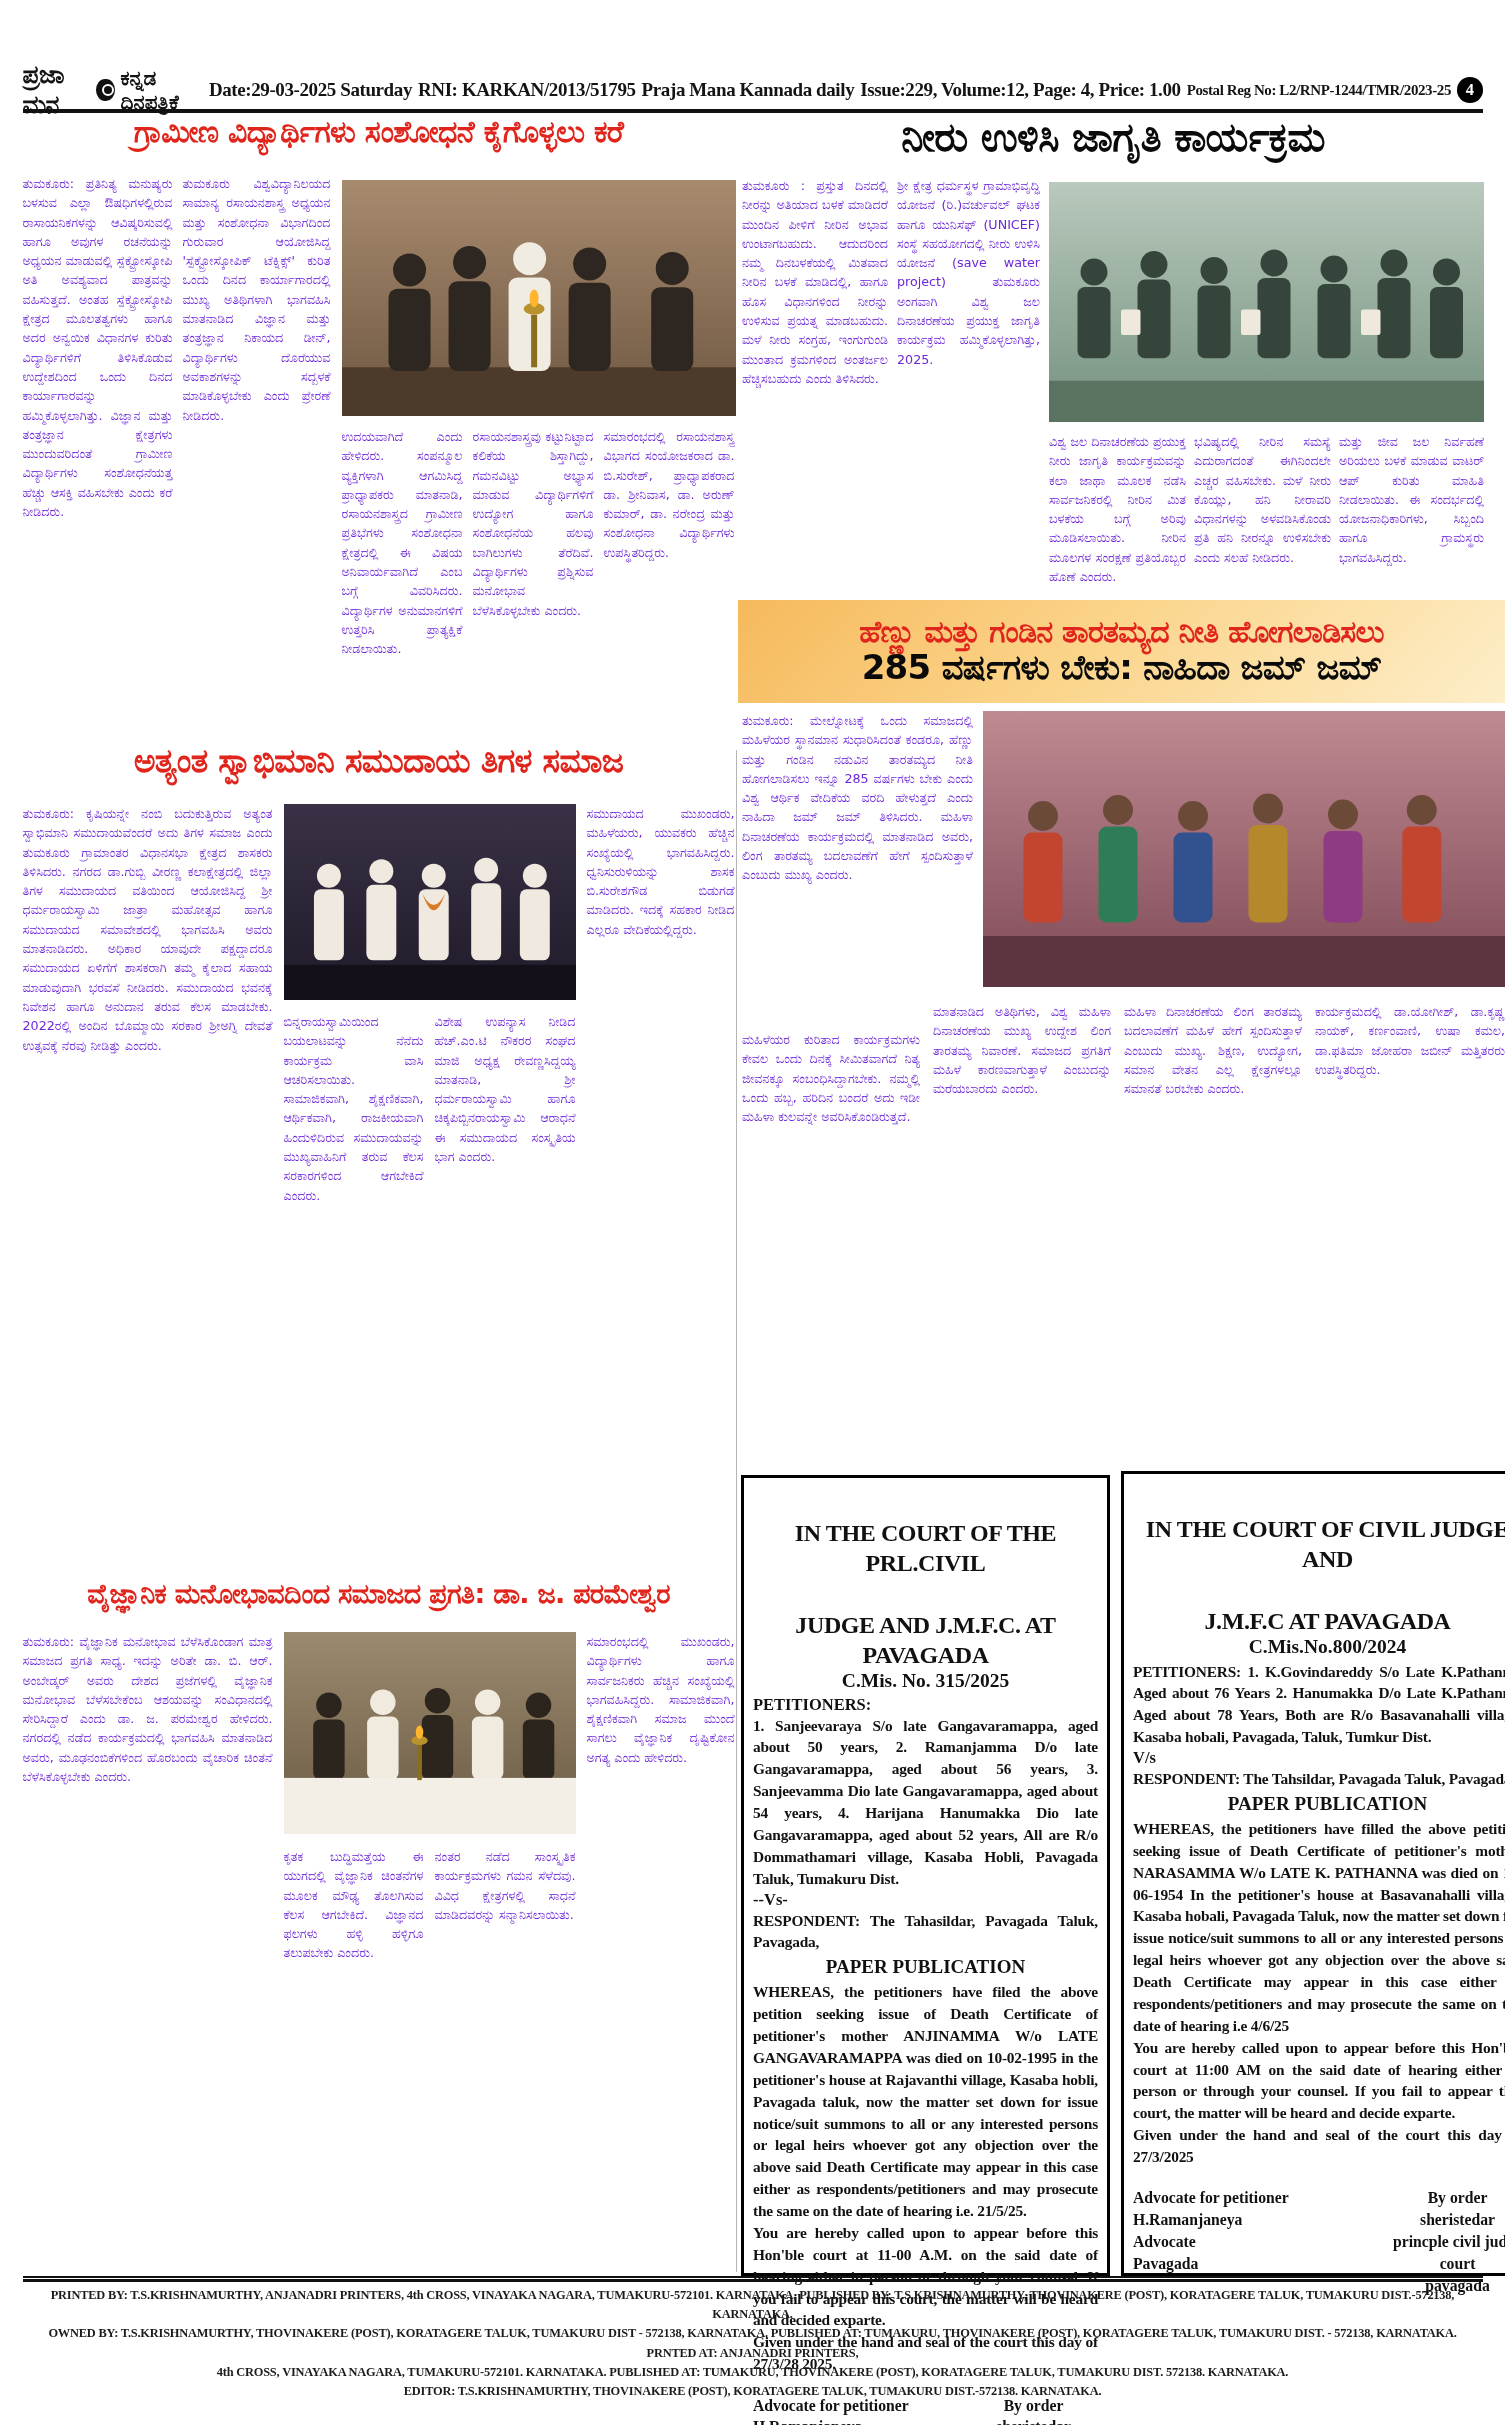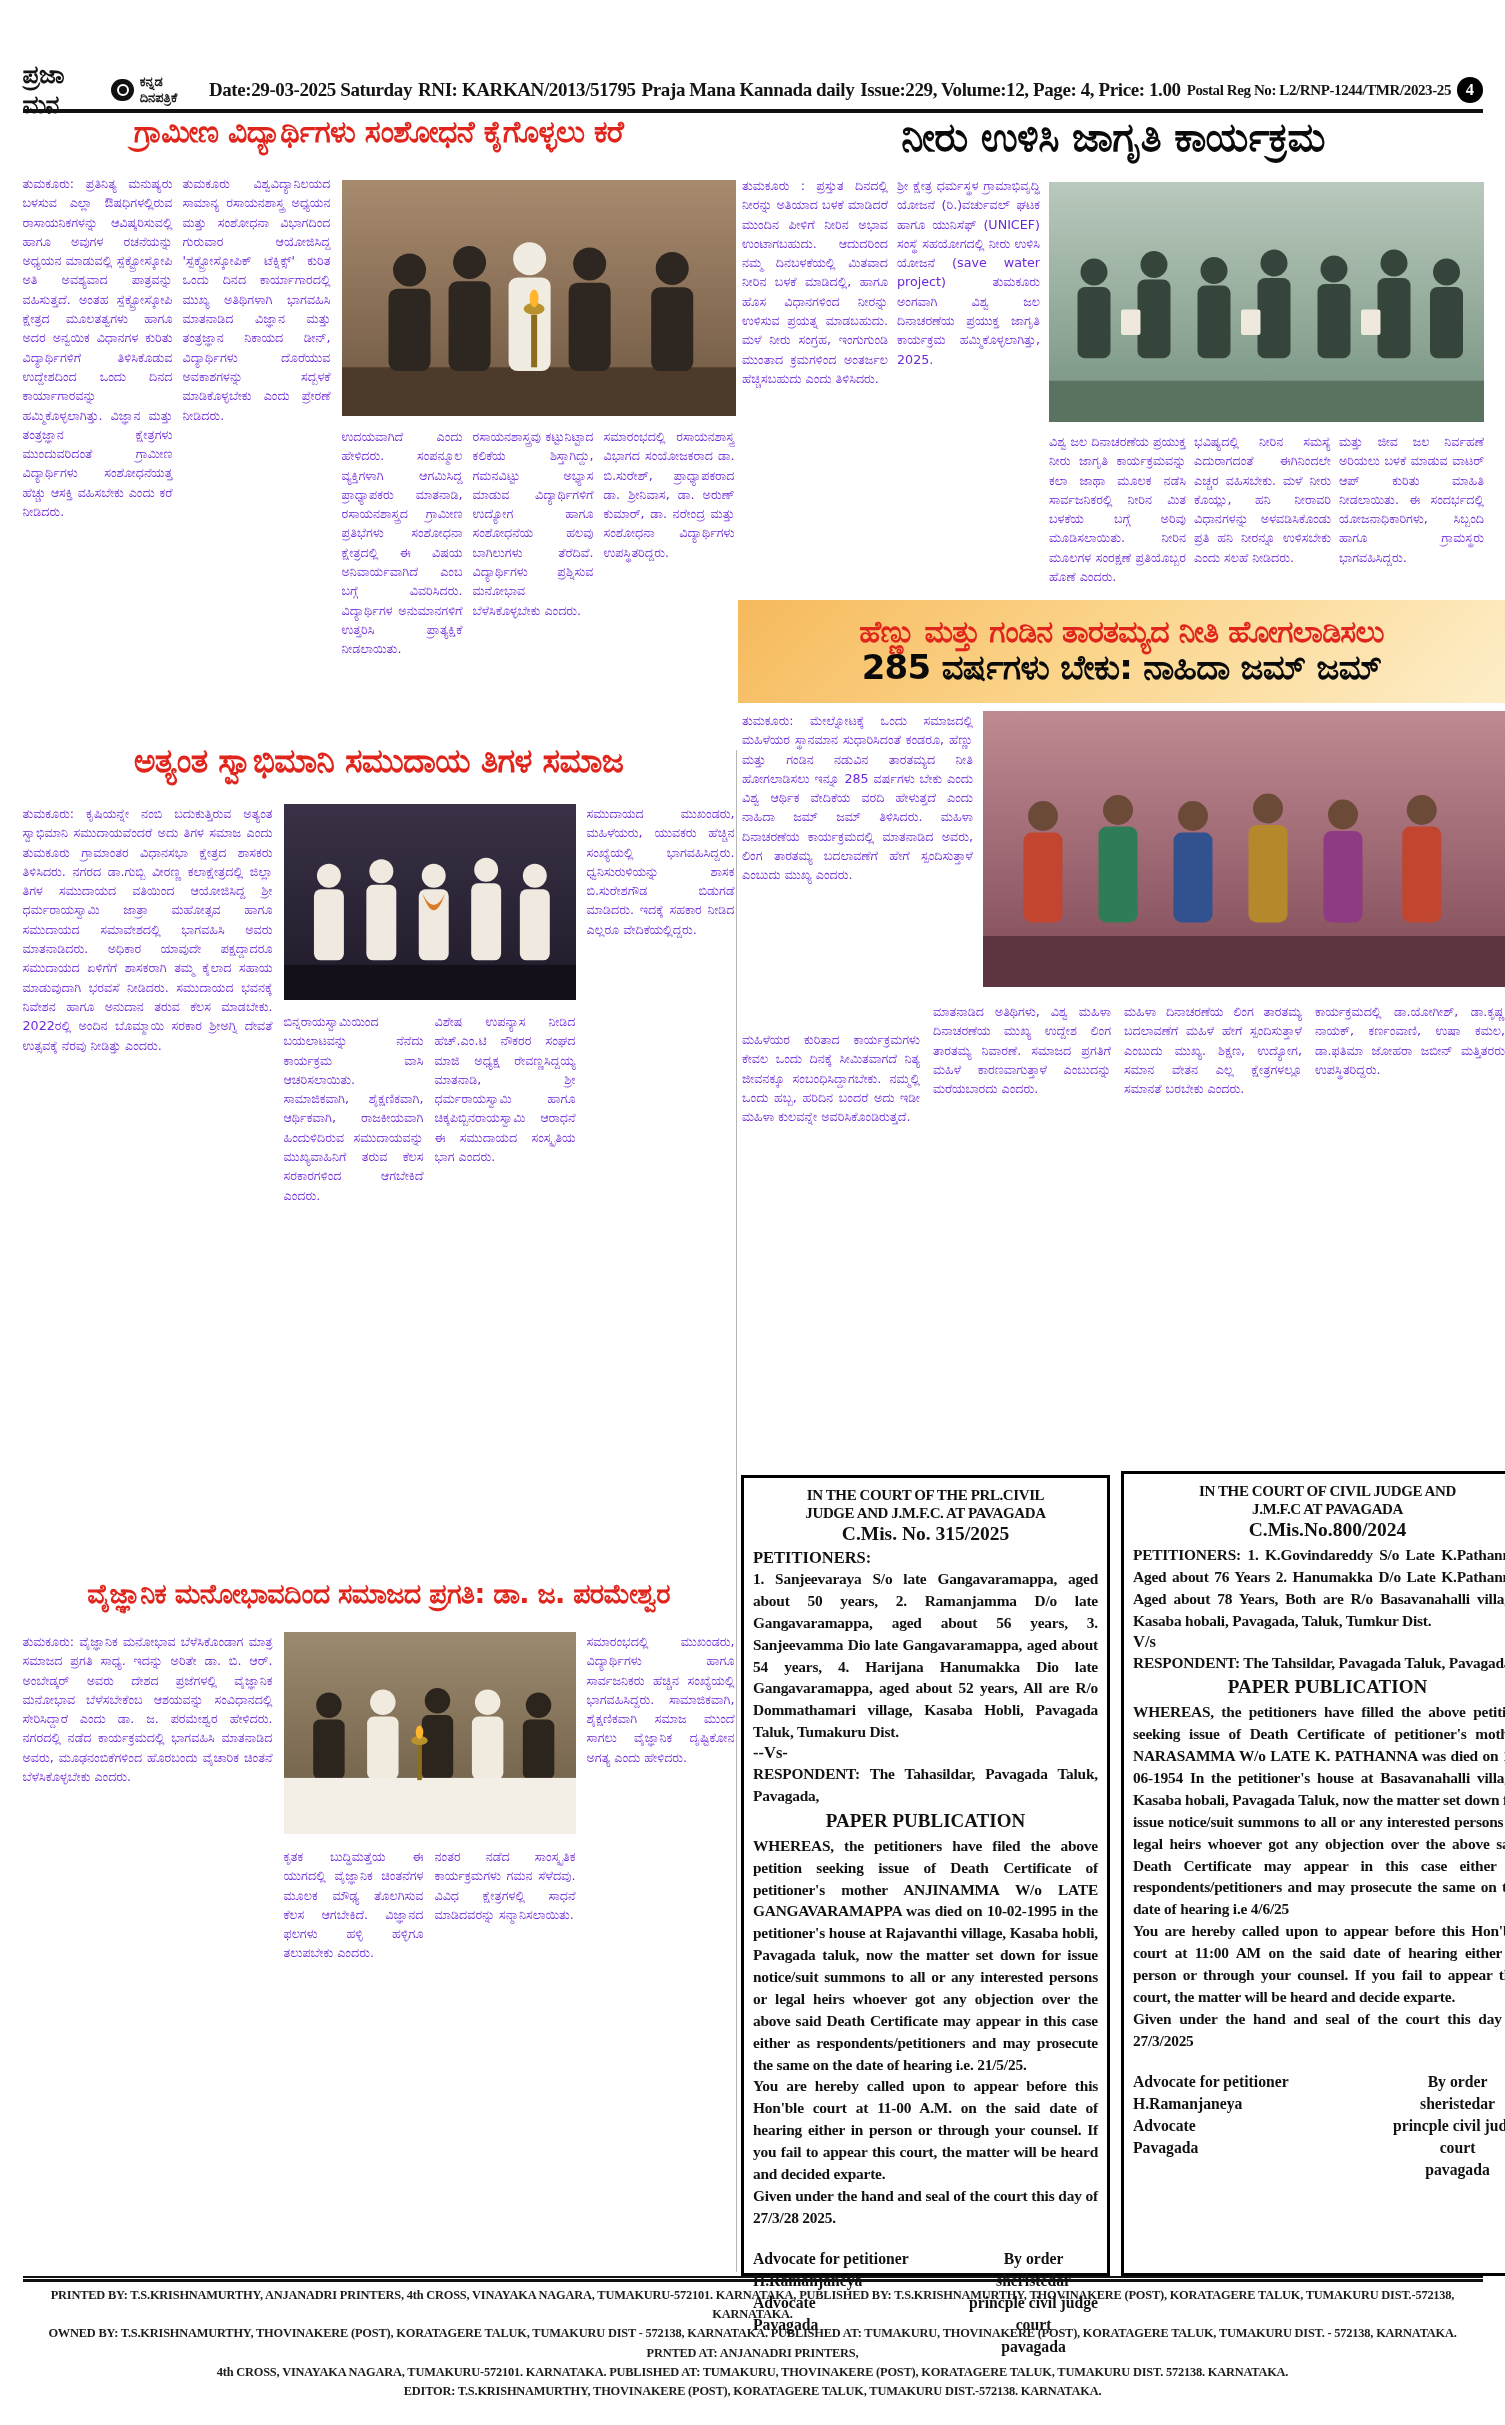--- a/index.html
+++ b/index.html
@@ -8,21 +8,21 @@
        font-family:"DejaVu Sans",sans-serif;color:var(--ink);}
   .abs{position:absolute;}
   .nowrap{white-space:nowrap;}
   
   .hdr{left:22.5px;top:73px;width:1460px;height:34px;display:flex;align-items:center;
        justify-content:space-between;gap:6px;}
   .masthead{display:flex;align-items:center;gap:4.5px;font-weight:bold;font-size:25px;letter-spacing:-0.7px;}
   .emblem{width:22.5px;height:22.5px;border-radius:50%;background:#111;display:inline-block;position:relative;}
   .emblem::after{content:"";position:absolute;left:5.2px;top:5.2px;width:12px;height:12px;border-radius:50%;
        border:2.2px solid #fff;box-sizing:border-box;}
-  .hdr-sub{font-size:13px;font-weight:bold;font-family:Liberation Serif, serif;}
+  .hdr-sub{font-size:20px;font-weight:bold;}
   .hdr-item{font-family:"Liberation Serif",serif;font-weight:bold;font-size:19px;letter-spacing:-0.4px;white-space:nowrap;}
   .hdr-small{font-size:15px;}
   .page-badge{width:25.5px;height:25.5px;border-radius:50%;background:#000;color:#fff;display:flex;
        align-items:center;justify-content:center;font-weight:bold;font-size:16.5px;font-family:"Liberation Serif",serif;flex:0 0 auto;}
   .hdr-rule{left:22.5px;top:109px;width:1460px;height:3.7px;background:#111;}
   
   .headline{font-weight:bold;text-align:center;line-height:1.05;letter-spacing:-0.7px;}
   .hl-red{color:var(--red);}
   .hl-black{color:#0a0a0a;}
   
@@ -34,21 +34,21 @@
   
   .banner{left:738px;top:600px;width:767px;height:103px;
        background:linear-gradient(135deg,#f6b95c 0%,#fbd astronomical 0,#fbd48a 45%,#fdeec9 100%);
        background:linear-gradient(135deg,#f6b95c 0%,#fbd48a 45%,#fdeec9 100%);
        display:flex;flex-direction:column;justify-content:center;}
   .banner .l1{font-size:30px;font-weight:bold;color:var(--red);text-align:center;line-height:1.1;letter-spacing:-0.7px;}
   .banner .l2{font-size:34px;font-weight:bold;color:#0a0a0a;text-align:center;line-height:1.15;letter-spacing:-0.7px;}
   
   .notice{position:absolute;border:3px solid #000;background:#fff;padding:7.5px 9px;box-sizing:border-box;
        font-family:"Liberation Serif",serif;font-weight:bold;color:#111;}
-  .notice .ntitle{text-align:center;font-size:15px;line-height:1.25;letter-spacing:-0.4px;}
+  .notice .ntitle{text-align:center;font-size:24px;line-height:1.25;letter-spacing:-0.4px;margin-top:32px;}
   .notice .ncase{text-align:center;font-size:19.5px;margin-bottom:3px;}
   .notice .nlabel{font-size:16.5px;}
   .notice .nbody{font-size:15.4px;line-height:1.42;text-align:justify;letter-spacing:-0.2px;}
   .notice .npub{text-align:center;font-size:19px;margin:3px 0;}
   .sign-row{display:flex;justify-content:space-between;margin-top:19.5px;}
   .sign-col{font-size:15.7px;line-height:1.4;}
   .sign-col.right{text-align:center;}
   
   .foot-rule1{left:22.5px;top:2276px;width:1460px;height:1.5px;background:#111;}
   .foot-rule2{left:22.5px;top:2279px;width:1460px;height:3px;background:#111;}

